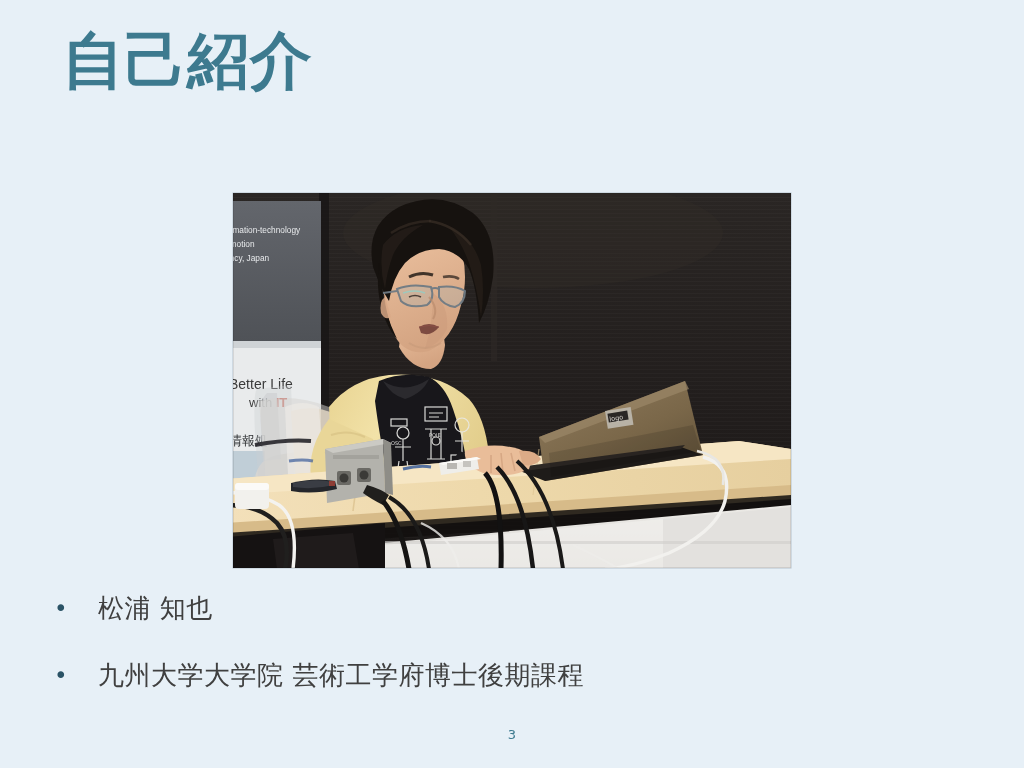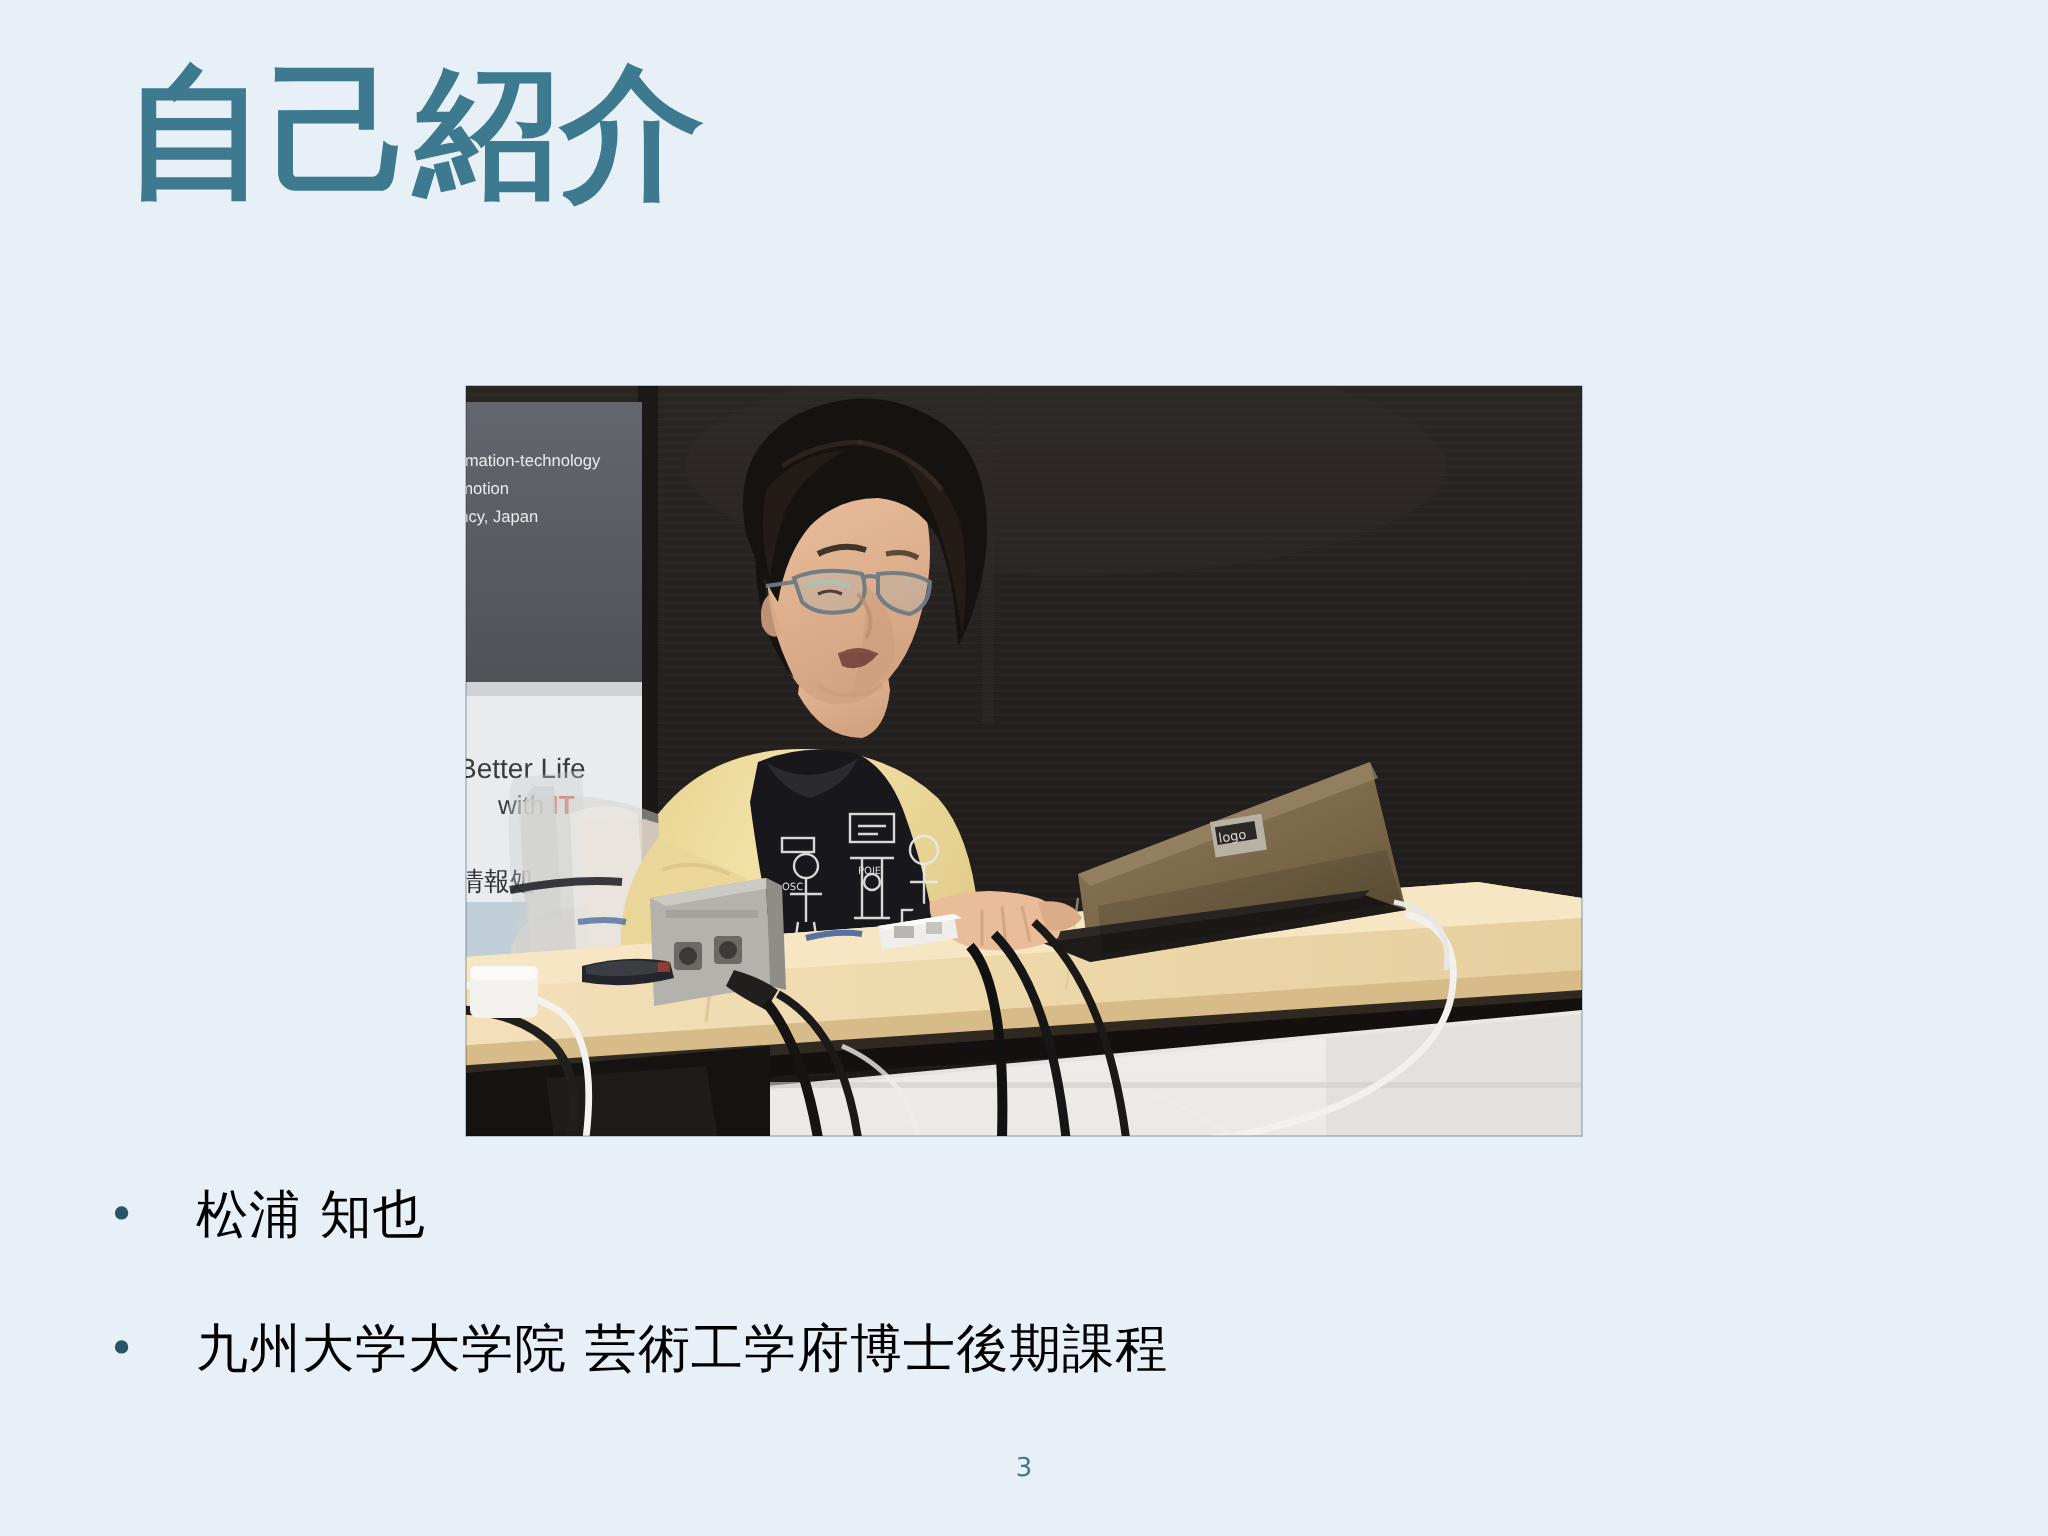--- a/index.html
+++ b/index.html
@@ -18,21 +18,21 @@
     width: 1024px;
     height: 768px;
     background: #e7f0f7;
     box-sizing: border-box;
   }
   
   #slide-title {
     position: absolute;
     left: 62px;
     top: 26px;
-    font-size: 72px;
+    font-size: 62px;
     font-weight: bold;
     color: #3d7a8f;
     letter-spacing: 0.01em;
     line-height: 1.12;
     white-space: nowrap;
     font-family: "DejaVu Sans", "Liberation Sans", sans-serif;
   }
   
   #photo-frame {
     position: absolute;
@@ -66,21 +66,21 @@
     width: 44px;
     text-align: left;
     padding-left: 6px;
     color: #2b5366;
     font-size: 23px;
     line-height: 40px;
     font-family: "DejaVu Sans", "Liberation Sans", sans-serif;
   }
   .bullet-text {
     flex: 1 1 auto;
-    color: #000000;
+    color: #404040;
     font-size: 26px;
     line-height: 40px;
     letter-spacing: 0.02em;
     white-space: nowrap;
     font-family: "DejaVu Sans", "Liberation Sans", sans-serif;
   }
   
   #page-number {
     position: absolute;
     left: 0;

